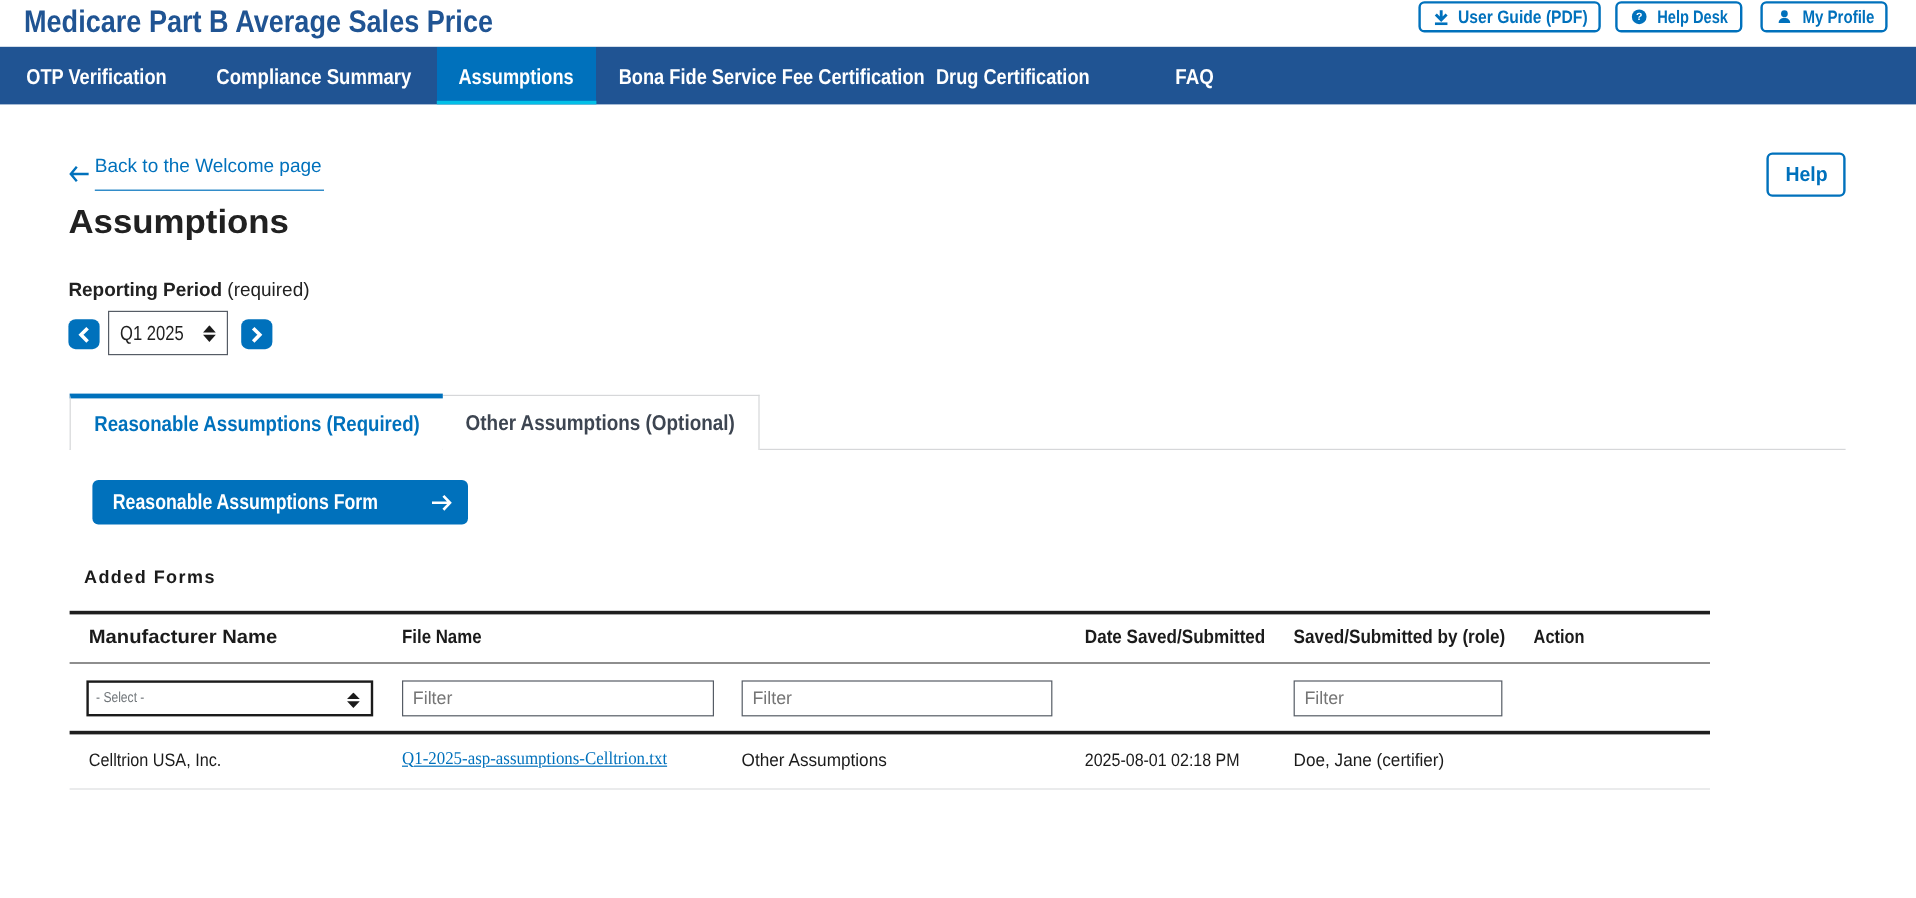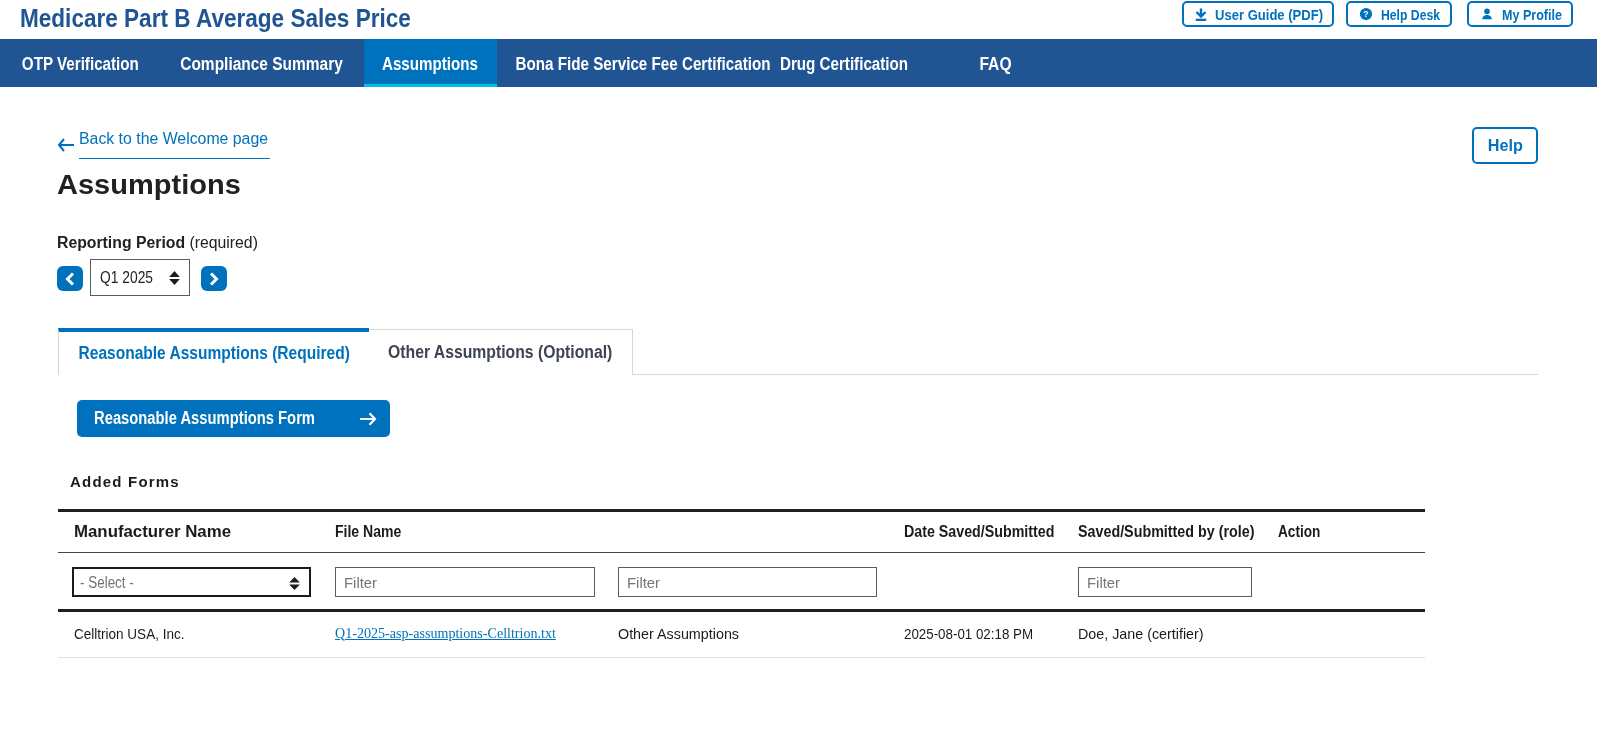--- a/index.html
+++ b/index.html
@@ -30,21 +30,21 @@
   #tab2 { position:absolute; left:311px; top:1px; width:264px; height:46px; background:#fff; border-top:1px solid #d6d7d9; border-right:1px solid #d6d7d9; display:flex; align-items:center; justify-content:center; color:#3d4551; font-weight:bold; font-size:18px; }
   #formbtn { left:77px; top:400px; width:313px; height:37px; background:#0071bc; border-radius:5px; color:#fff; font-weight:bold; font-size:18px; display:flex; align-items:center; padding-left:17px; }
   #added { left:58px; top:473px; font-size:15px; font-weight:bold; color:#1b1b1b; letter-spacing:1.2px;margin-left:12px; }
   
   #tbl { left:58px; top:509px; width:1367px; border-top:3px solid #1f1f1f; }
   #thead { position:absolute; left:0; top:0; width:1367px; height:41px; border-bottom:1px solid #454545; }
   .th { position:absolute; top:0; height:40px; display:flex; align-items:center; font-size:16px; font-weight:bold; color:#1b1b1b; }
   #tfilter { position:absolute; left:0; top:40px; width:1367px; height:60px; border-bottom:3px solid #1f1f1f; }
   .fin { position:absolute; top:15px; height:30px; border:1px solid #565c65; background:#fff; font-size:15px; color:#757575; display:flex; align-items:center; padding-left:8px; }
   #fsel { position:absolute; left:14px; top:15px; width:239px; height:30px; border:2px solid #1b1b1b; background:#fff; }
-  #fsel .st { position:absolute; left:6px; top:5px; font-size:16px; color:#71767a; }
+  #fsel .st { position:absolute; left:6px; top:5px; font-size:12px; color:#71767a; }
   #tdata { position:absolute; left:0; top:100px; width:1367px; height:46px; border-bottom:1px solid #dcdee0; }
   .td { position:absolute; top:0; height:42px; display:flex; align-items:center; font-size:15px; color:#1b1b1b; }
   a.flink { color:#0071bc; text-decoration:underline; }
 
 #s-title{transform:scaleX(0.8677); transform-origin:left center;}
 #s-b1{transform:scaleX(0.8699); transform-origin:left center;}
 #s-b2{transform:scaleX(0.8135); transform-origin:left center;}
 #s-b3{transform:scaleX(0.8372); transform-origin:left center;}
 #s-n1{transform:scaleX(0.8437); transform-origin:center center;}
 #s-n2{transform:scaleX(0.8601); transform-origin:center center;}

